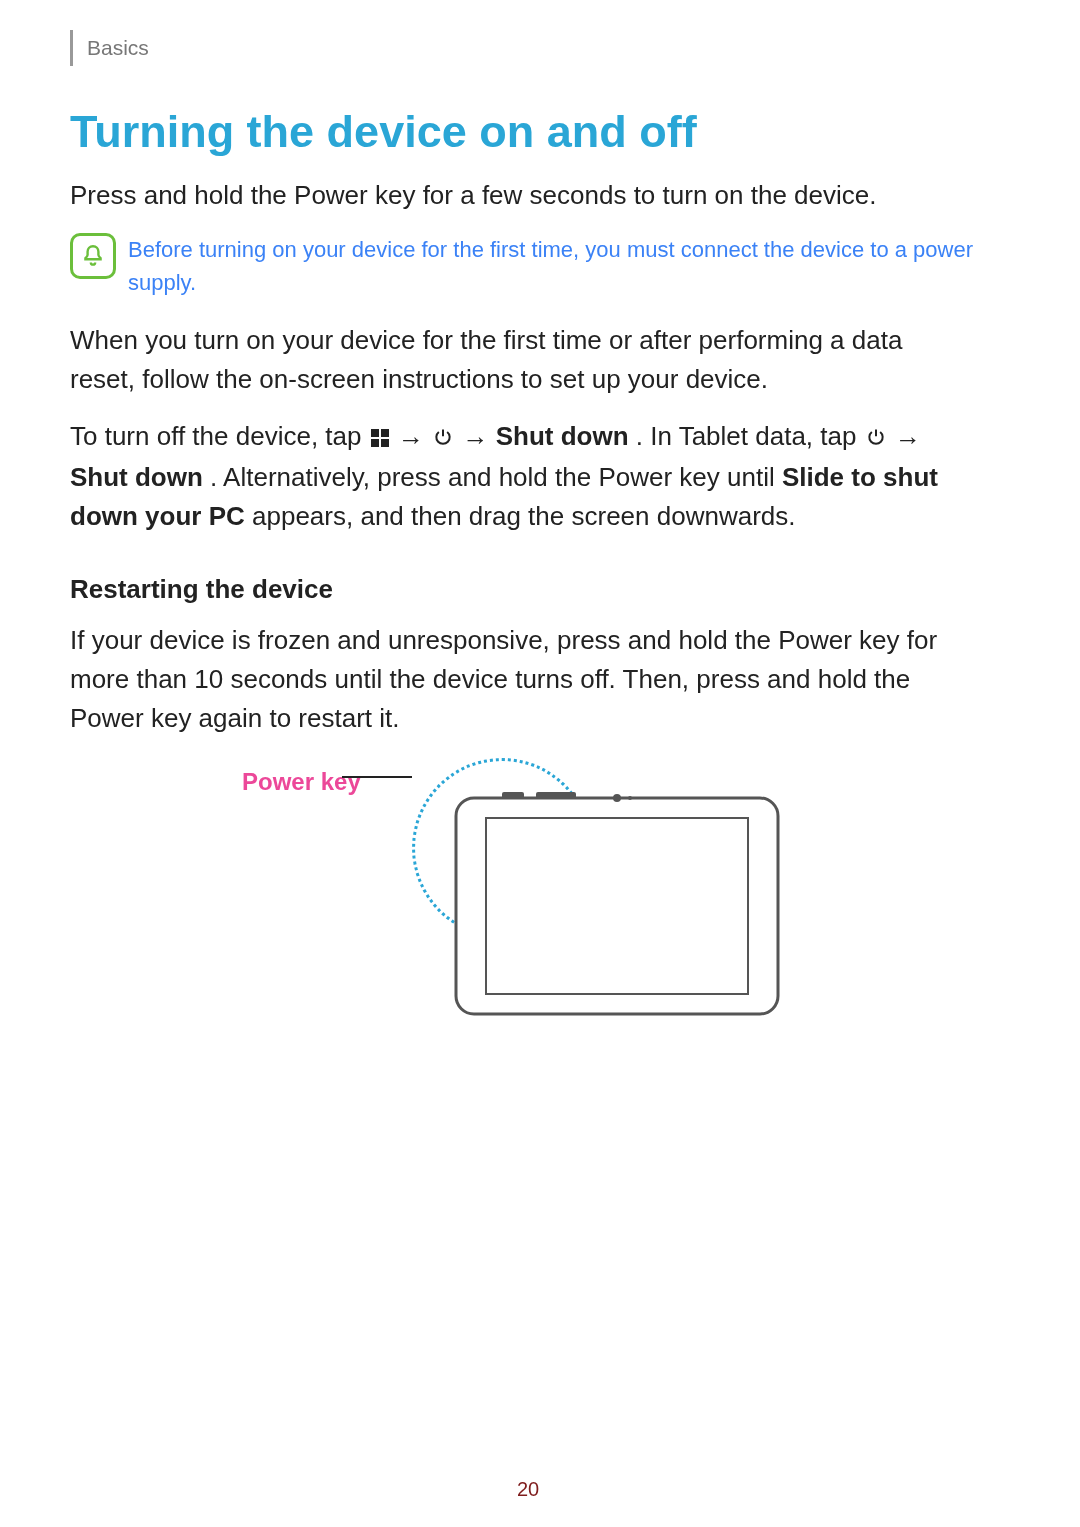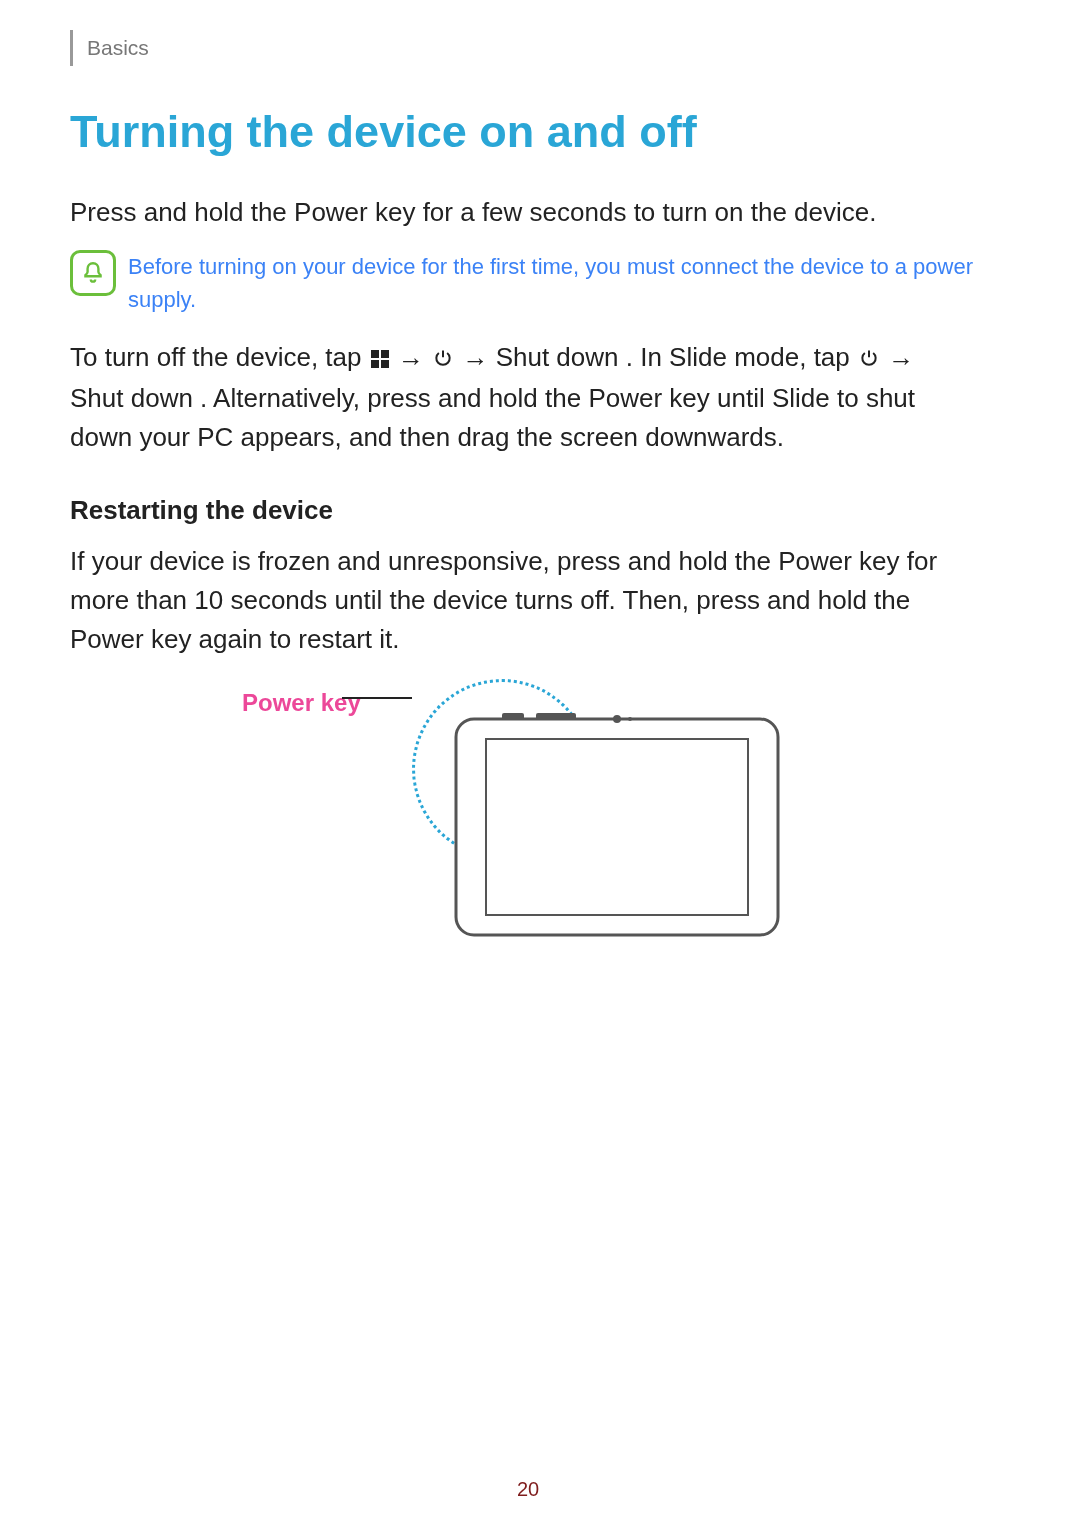--- a/index.html
+++ b/index.html
@@ -1,35 +1,35 @@
 <!DOCTYPE html>
 <html><head>
 <meta charset="utf-8">
 <style>
   * { box-sizing: border-box; margin: 0; padding: 0; }
   html, body { width: 1080px; height: 1527px; background: #fff; font-family: "Segoe UI", "Helvetica Neue", Arial, sans-serif; color: #222; }
   .page { position: relative; width: 1056px; height: 1527px; padding: 30px 82px 40px 70px; }
   .hdr { display: flex; align-items: center; margin-bottom: 40px; }
   .hdr-bar { width: 3px; height: 36px; background: #999; margin-right: 14px; }
   .hdr-text { color: #777; font-size: 21px; }
-  .title { color: #2aa6d6; font-size: 45px; font-weight: 700; margin-bottom: 35px; }
+  .title { color: #2aa6d6; font-size: 45px; font-weight: 700; margin-bottom: 18px; }
   .body-p { font-size: 26px; line-height: 1.5; margin-bottom: 18px; color: #222; }
   .note-row { display: flex; align-items: flex-start; margin-bottom: 22px; }
   .note-icon-wrap { flex: 0 0 46px; margin-right: 12px; }
   .note-icon { width: 46px; height: 46px; border: 3px solid #6bbf3b; border-radius: 10px; display: flex; align-items: center; justify-content: center; }
   .note-icon svg { width: 26px; height: 26px; }
   .note-text { font-size: 22px; line-height: 1.5; color: #3b82f6; flex: 1; }
   .inline-icon { display: inline-block; vertical-align: -2px; margin: 0 2px; }
   .subheading { font-size: 26px; font-weight: 700; margin-top: 38px; margin-bottom: 16px; color: #222; }
   .figure-wrap { position: relative; width: 560px; height: 260px; margin: 20px auto 0 auto; }
   .callout-label { position: absolute; top: 10px; left: 0; font-size: 24px; color: #ec4899; font-weight: bold; }
   .callout-line { position: absolute; top: 18px; left: 100px; width: 70px; height: 2px; background: #222; }
   .dotted-circle { position: absolute; top: 0px; left: 170px; width: 180px; height: 180px; border: 3px dotted #2aa6d6; border-radius: 50%; }
   .pagenum { position: absolute; bottom: 26px; left: 0; right: 0; text-align: center; font-size: 20px; color: #7f1d1d; }
-  b { font-weight: 400; }
+  b { font-weight: 700; }
 </style>
 </head>
 <body>
 
 <div class="page">
 
   <div class="hdr">
     <div class="hdr-bar"></div>
     <div class="hdr-text">Basics</div>
   </div>
@@ -43,41 +43,42 @@
       <div class="note-icon">
         <svg viewBox="0 0 24 24" fill="none" stroke="#6bbf3b" stroke-width="2.2">
             <path d="M12 3c-3 0-5 2-5 5v3c0 1-1 2-2 3v1h14v-1c-1-1-2-2-2-3V8c0-3-2-5-5-5z"></path>
             <path d="M10 18c0 1.1.9 2 2 2s2-.9 2-2"></path>
           </svg>
       </div>
     </div>
     <div class="note-text">Before turning on your device for the first time, you must connect the device to a power supply.</div>
   </div>
 
+  <p class="body-p">When you turn on your device for the first time or after performing a data reset, follow the on-screen instructions to set up your device.</p>
 
   <p class="body-p">
     <span>To turn off the device, tap </span>
     <span class="inline-icon">
       <svg width="18" height="18" viewBox="0 0 18 18">
           <rect x="0" y="0" width="8" height="8" fill="#222"></rect>
           <rect x="10" y="0" width="8" height="8" fill="#222"></rect>
           <rect x="0" y="10" width="8" height="8" fill="#222"></rect>
           <rect x="10" y="10" width="8" height="8" fill="#222"></rect>
         </svg>
     </span>
     <span> → </span>
     <span class="inline-icon">
       <svg width="20" height="20" viewBox="0 0 24 24" fill="none" stroke="#222" stroke-width="2.4">
           <path d="M12 3v8"></path>
           <path d="M7 6a8 8 0 1 0 10 0"></path>
         </svg>
     </span>
     <span> → </span>
     <b>Shut down</b>
-    <span>. In Slide mode, tap </span>
+    <span>. In Tablet data, tap </span>
     <span class="inline-icon">
       <svg width="20" height="20" viewBox="0 0 24 24" fill="none" stroke="#222" stroke-width="2.4">
           <path d="M12 3v8"></path>
           <path d="M7 6a8 8 0 1 0 10 0"></path>
         </svg>
     </span>
     <span> → </span>
     <b>Shut down</b>
     <span>. Alternatively, press and hold the Power key until </span>
     <b>Slide to shut down your PC</b>

